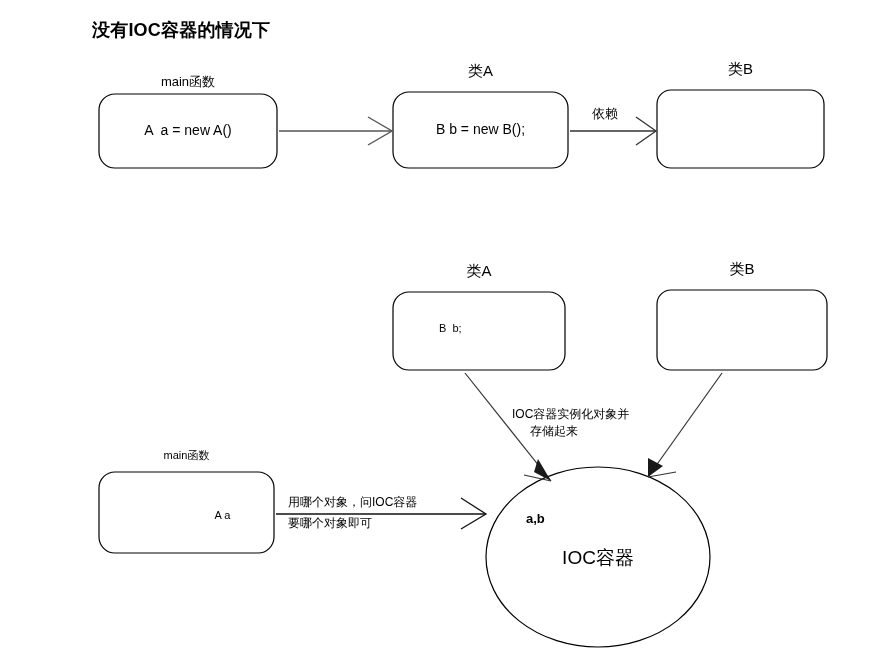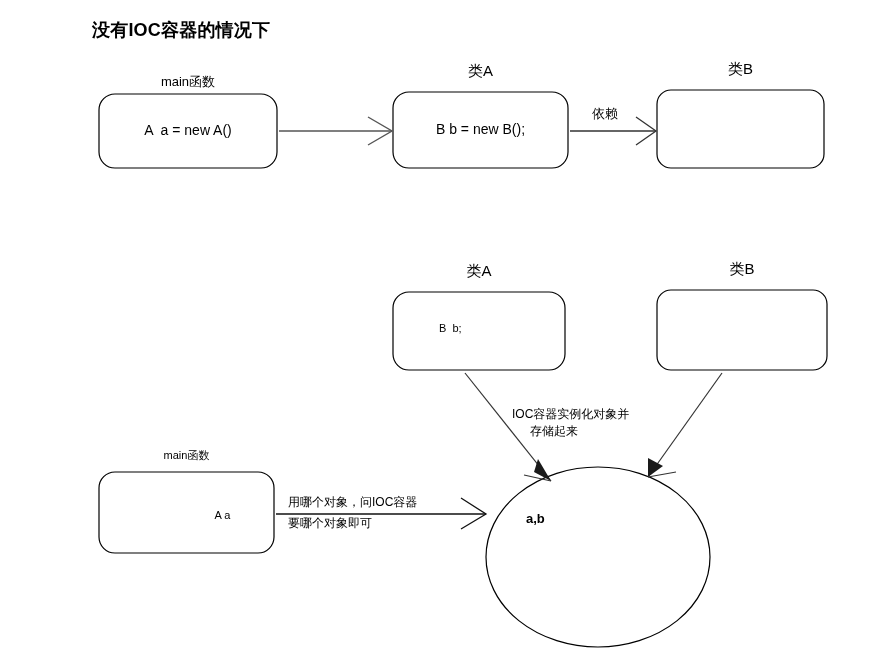--- a/index.html
+++ b/index.html
@@ -155,14 +155,15 @@
   <div class="txt box-caption-small center" style="left:99px; top:440px; width:175px;">main函数</div>
   <div class="txt box-text-small center" style="left:99px; top:500px; width:175px;margin-left:36px;">A a</div>
 
   <div class="txt edge-label" style="left:512px; top:398px;">IOC容器实例化对象并</div>
   <div class="txt edge-label" style="left:530px; top:415px;">存储起来</div>
 
   <div class="txt edge-label" style="left:288px; top:486px;">用哪个对象，问IOC容器</div>
   <div class="txt edge-label" style="left:288px; top:507px;">要哪个对象即可</div>
 
   <div class="txt ellipse-items" style="left:526px; top:502px;">a,b</div>
+  <div class="txt ellipse-title center" style="left:486px; top:537px; width:224px;">IOC容器</div>
 
 </div>
 
 </body></html>

